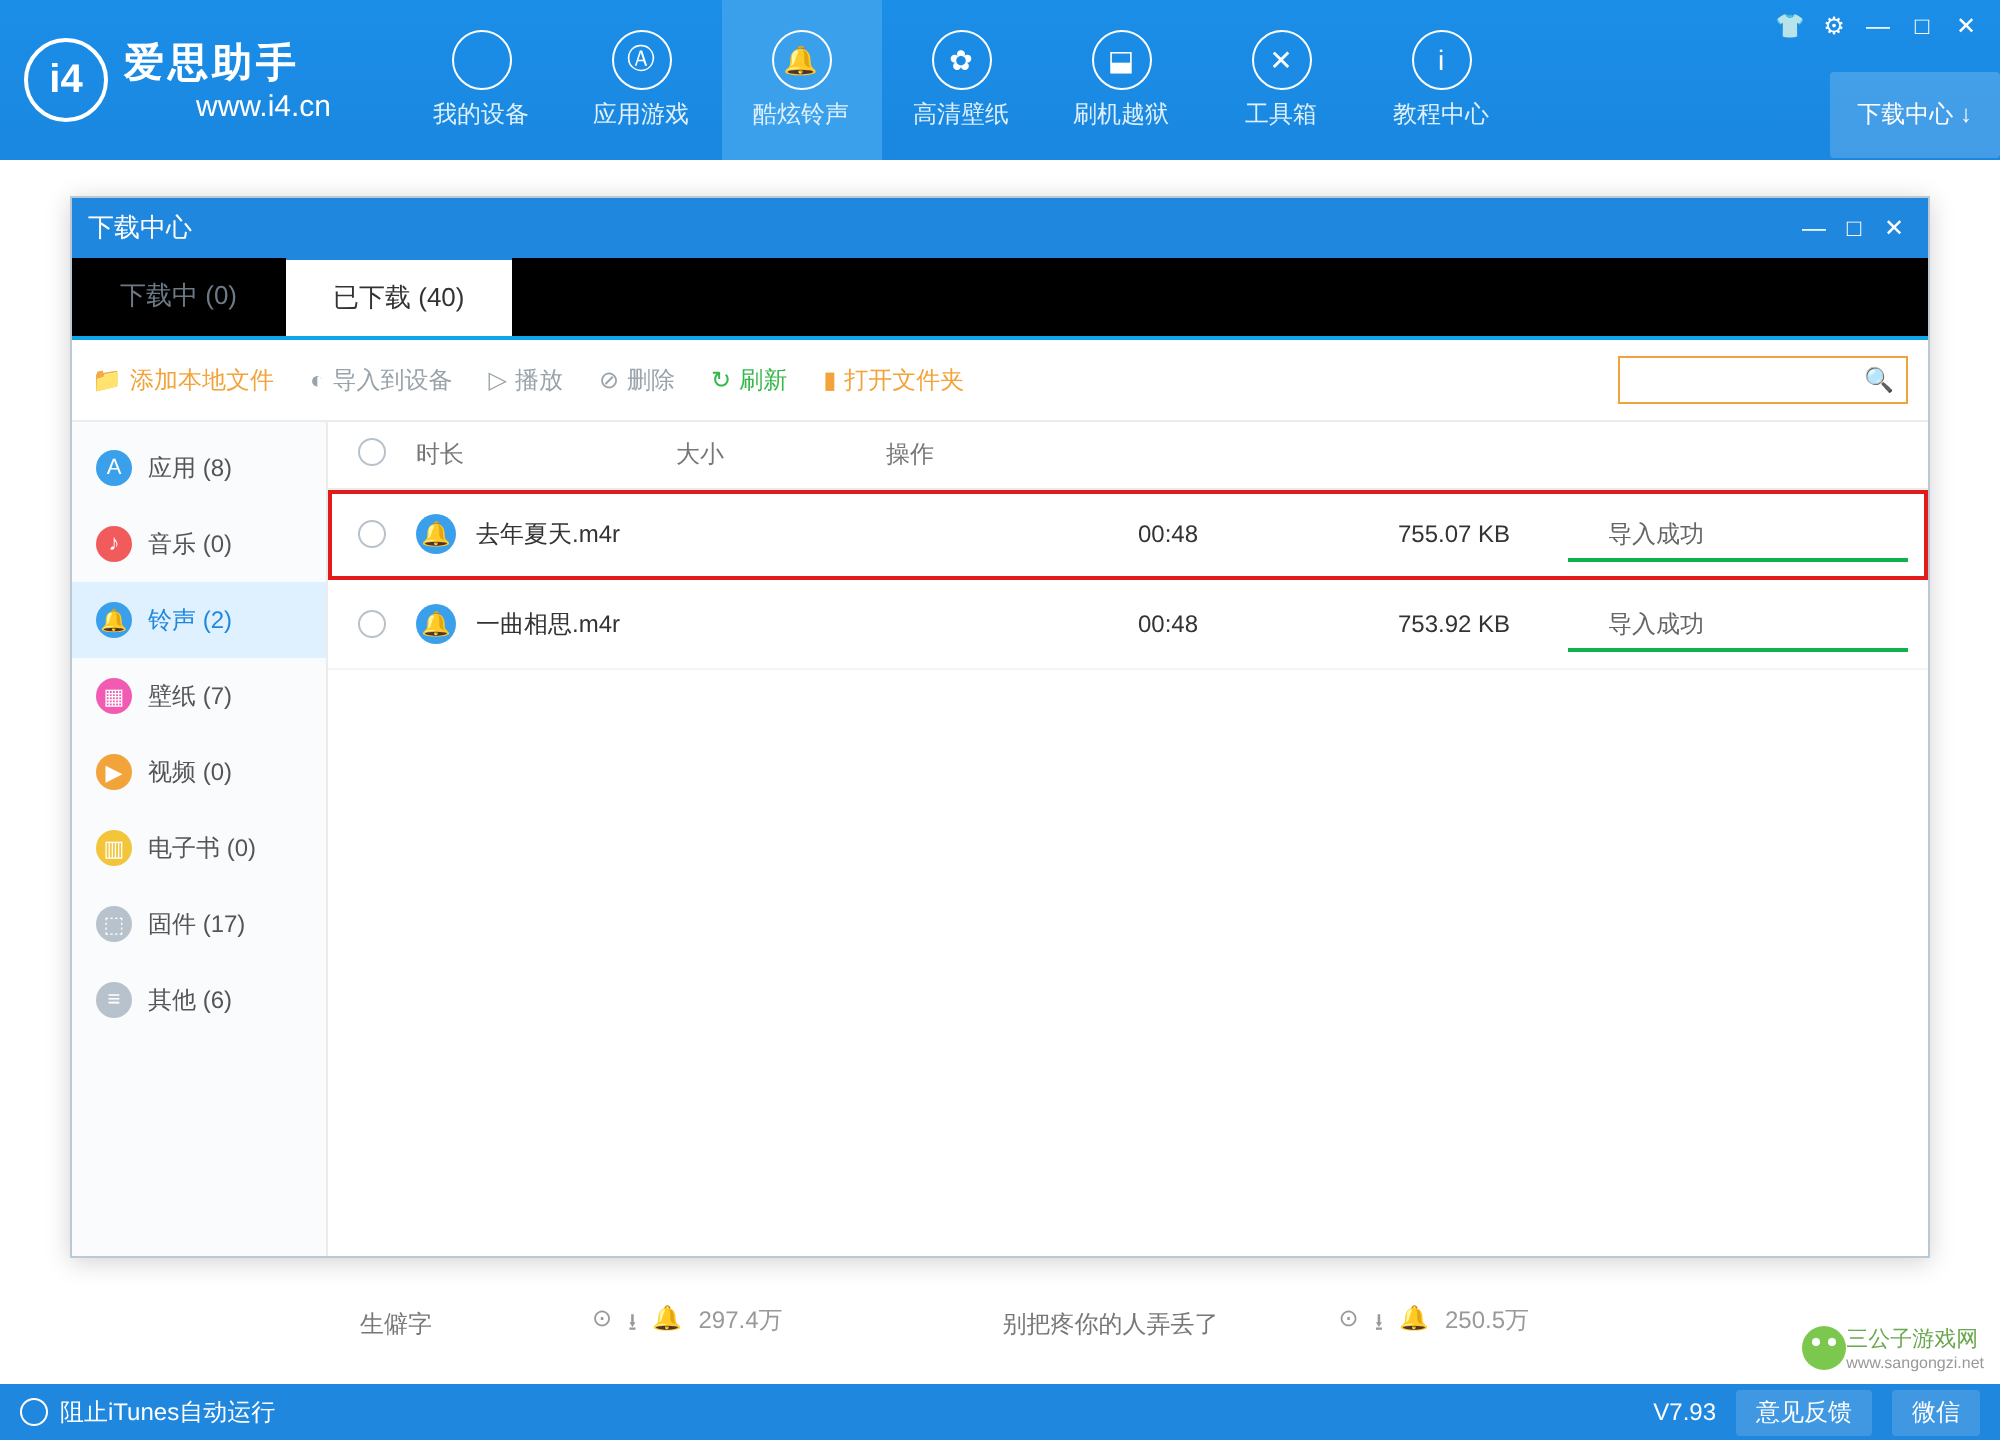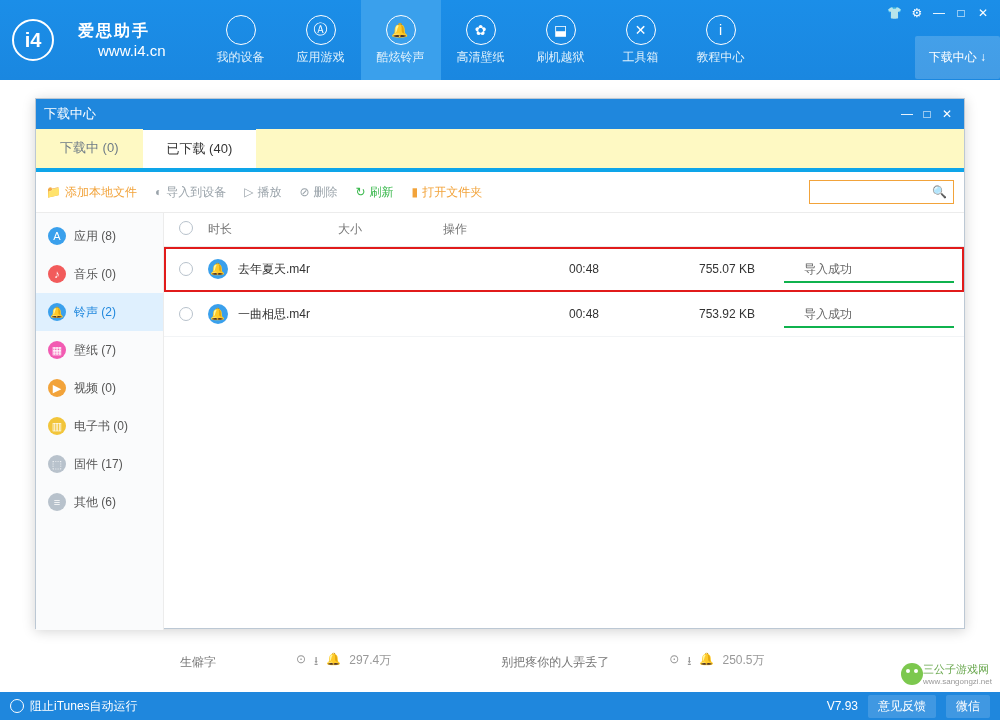--- a/index.html
+++ b/index.html
@@ -1,34 +1,34 @@
 <!DOCTYPE html>
 <html><head>
 <meta charset="utf-8">
 <style>
 *{box-sizing:border-box;margin:0;padding:0;font-family:"Microsoft YaHei",Arial,sans-serif;}
 body{width:1000px;height:720px;overflow:hidden;background:#fff;position:relative;}
 .app-header{height:80px;background:linear-gradient(to bottom,#1b8ee8,#1a87e0);display:flex;align-items:center;padding:0 12px;}
 .logo{display:flex;align-items:center;color:#fff;margin-right:35px;}
 .logo-badge{width:42px;height:42px;border:2px solid #fff;border-radius:50%;display:flex;align-items:center;justify-content:center;font-weight:bold;font-size:20px;margin-right:8px;}
 .logo-text{display:flex;flex-direction:column;}
-.logo-cn{font-size:16px;font-weight:bold;letter-spacing:2px;margin-left:16px;}
+.logo-cn{font-size:20px;font-weight:bold;letter-spacing:2px;}
 .logo-url{font-size:15px;margin-left:36px;}
 .nav{display:flex;height:100%;flex:1;}
 .nav-item{width:80px;display:flex;flex-direction:column;align-items:center;justify-content:center;color:#dff0fb;font-size:12px;cursor:pointer;}
 .nav-item.active{background:#3aa0ec;}
 .nav-circle{width:30px;height:30px;border:1.5px solid #fff;border-radius:50%;display:flex;align-items:center;justify-content:center;margin-bottom:4px;font-size:14px;color:#fff;}
 .top-controls{position:absolute;top:4px;right:6px;display:flex;gap:0;}
 .tc-btn{width:22px;height:18px;color:#fff;font-size:12px;display:flex;align-items:center;justify-content:center;cursor:pointer;}
 .dl-center-btn{position:absolute;top:36px;right:0;background:rgba(255,255,255,.18);color:#fff;padding:13px 14px;font-size:12px;border-radius:2px;cursor:pointer;}
 .modal{position:absolute;left:35px;top:98px;width:930px;height:531px;background:#fff;border:1px solid #bcc8d4;box-shadow:0 2px 12px rgba(0,0,0,.18);}
 .modal-title{height:30px;background:#1f87dd;color:#fff;display:flex;align-items:center;justify-content:space-between;padding:0 8px;font-size:13px;}
 .modal-wc{display:flex;gap:2px;}
 .wc{width:18px;height:18px;display:flex;align-items:center;justify-content:center;font-size:12px;cursor:pointer;}
-.tabbar{display:flex;background:#fef9c3;border-bottom:4px solid #0ea5e9;}
+.tabbar{display:flex;background:#000000;border-bottom:2px solid #0ea5e9;}
 .tab{padding:10px 24px;font-size:13px;color:#6d7a86;cursor:pointer;}
 .tab.active{background:#fff;color:#333;border-top:2px solid #1f87dd;margin-top:-1px;}
 .toolbar{display:flex;align-items:center;padding:8px 10px;border-bottom:1px solid #ececec;gap:18px;font-size:12px;color:#9aa3aa;}
 .tl-item{display:flex;align-items:center;gap:4px;cursor:pointer;}
 .tl-item.add{color:#f2a33a;}
 .tl-item.refresh{color:#37b74a;}
 .tl-item.folder{color:#f2a33a;}
 .search{margin-left:auto;width:145px;height:24px;border:1px solid #f2a33a;display:flex;align-items:center;padding:0 6px;}
 .search-mag{color:#f2a33a;margin-left:auto;}
 .body{display:flex;height:calc(100% - 30px - 40px - 42px);}

